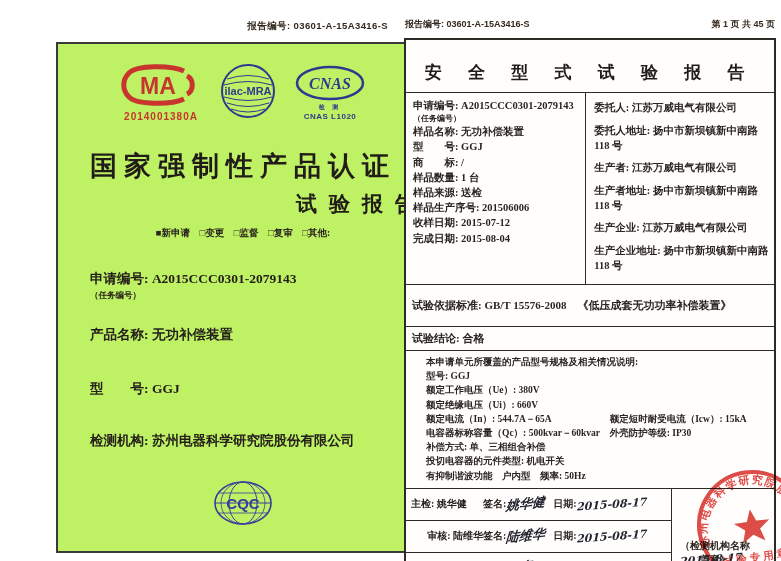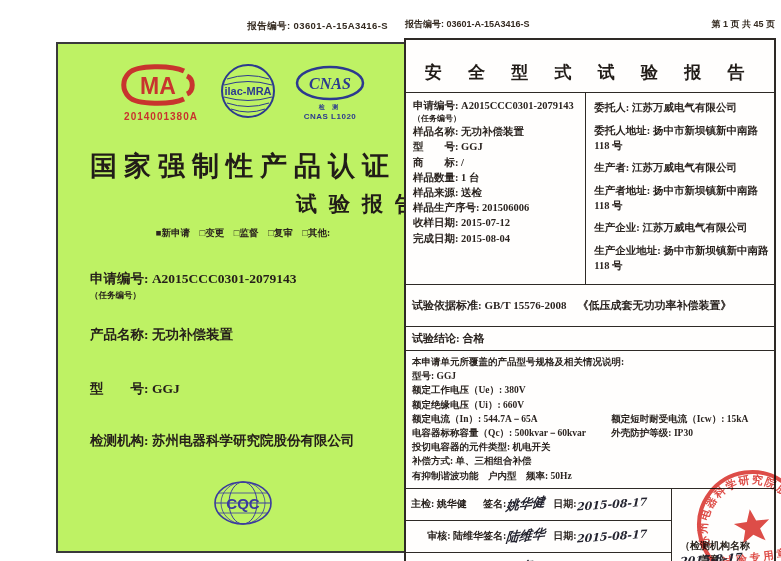--- a/index.html
+++ b/index.html
@@ -44,21 +44,21 @@
   .rrow:first-child{border-top:none;}
   .rp-title{padding:21px 4px 8px;text-align:center;font-size:17px;font-weight:bold;letter-spacing:11px;color:#211c18;}
   .info-row{display:flex;}
   .info-left{width:49%;border-right:1.5px solid #2e2a26;padding:5px 5px 4px 7px;box-sizing:border-box;}
   .info-left div{font-size:10.5px;font-weight:bold;line-height:15.2px;white-space:nowrap;}
   .info-left .note{font-size:8px;line-height:11px;}
   .info-right{flex:1;padding:7px 4px 4px 8px;box-sizing:border-box;}
   .info-right div{font-size:10.5px;font-weight:bold;line-height:15px;margin-bottom:7.5px;}
   .std-row,.concl-row{padding:13px 6px;font-size:11px;font-weight:bold;}
   .concl-row{padding:4px 6px;}
-  .cover-row{padding:4px 6px 5px;font-size:9.5px;font-weight:bold;line-height:14.2px;}
+  .cover-row{padding:4px 20px 5px;font-size:9.5px;font-weight:bold;line-height:14.2px;}
   .spec-cols{display:flex;}
   .spec-cols .c1{width:56%;}
   .sig-section{display:flex;}
   .sig-left{width:266px;border-right:1.5px solid #2e2a26;box-sizing:border-box;}
   .sig-row{height:31px;display:flex;align-items:center;padding:0 5px;font-size:10px;font-weight:bold;white-space:nowrap;}
   .sig-row + .sig-row{border-top:1.5px solid #2e2a26;text-align:right;}
   .sig-role{width:72px;}
   .hand{display:inline-block;font-style:italic;font-family:"DejaVu Serif",serif;
     transform:rotate(-6deg) skewX(-10deg);font-size:13px;color:#242430;font-weight:bold;}
   .hand.date{font-size:11px;transform:rotate(-4deg) skewX(-6deg);}
@@ -190,22 +190,22 @@
       <div>额定工作电压（Ue）: 380V</div>
       <div>额定绝缘电压（Ui）: 660V</div>
       <div class="spec-cols">
         <div class="c1">额定电流（In）: 544.7A－65A</div>
         <div>额定短时耐受电流（Icw）: 15kA</div>
       </div>
       <div class="spec-cols">
         <div class="c1">电容器标称容量（Qc）: 500kvar－60kvar</div>
         <div>外壳防护等级: IP30</div>
       </div>
+      <div>补偿方式: 单、三相组合补偿</div>
       <div>投切电容器的元件类型: 机电开关</div>
-      <div>补偿方式: 单、三相组合补偿</div>
       <div>有抑制谐波功能　户内型　频率: 50Hz</div>
     </div>
 
     <div class="rrow sig-section">
       <div class="sig-left">
         <div class="sig-row">
           <span class="sig-role">主检: 姚华健</span>
           <span>签名:</span>
           <span class="hand">姚华健</span>
           <span style="margin-left:8px;">日期:</span>

